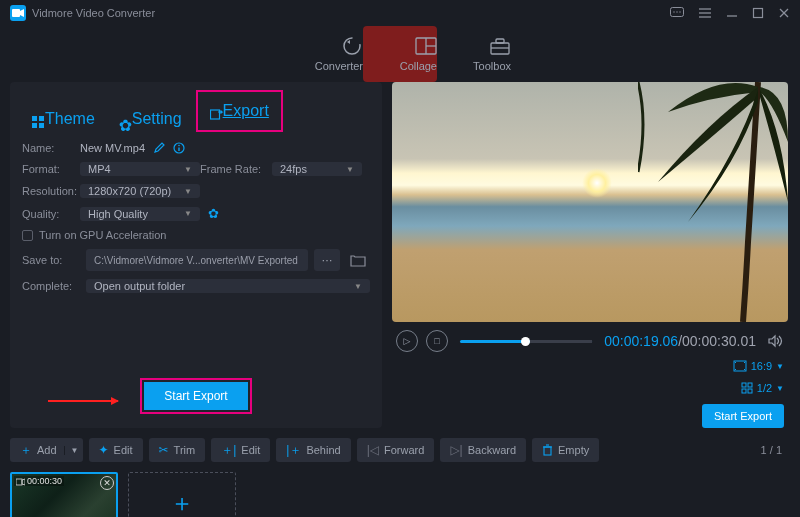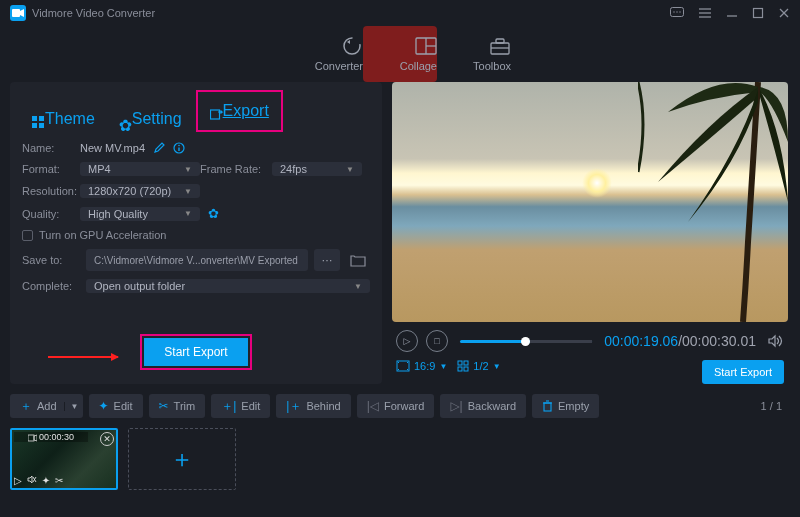--- a/index.html
+++ b/index.html
@@ -49,32 +49,32 @@
 .palm { position: absolute; right: 0; top: 0; width: 150px; height: 240px; }
 .palm svg { width: 100%; height: 100%; }
 .player { display: flex; align-items: center; gap: 8px; padding: 8px 4px; }
 .pbtn { width: 22px; height: 22px; border: 1.2px solid #777e8a; border-radius: 50%; display: flex; align-items: center; justify-content: center; color: #9aa0ac; cursor: pointer; font-size: 9px; }
 .progress { flex: 1; height: 3px; background: #0aa0f0; border-radius: 2px; position: relative; margin: 0 4px; }
 .progress::after { content: ""; position: absolute; right: 62px; top: -3px; width: 9px; height: 9px; background: #fff; border-radius: 50%; }
 .progress .remain { position: absolute; right: 0; top: 0; width: 62px; height: 3px; background: #3a3e4a; }
 .time { font-size: 14px; }
 .time .cur { color: #0aa0f0; }
 .vol { color: #9aa0ac; margin-left: 4px; cursor: pointer; }
-.player2 { display: flex; align-items: flex-start; gap: 10px; padding: 0 4px; }
+.player2 { display: flex; align-items: flex-end; gap: 10px; padding: 0 4px; flex-direction: column; }
 .player2 .aspect { color: #0aa0f0; display: flex; align-items: center; gap: 4px; cursor: pointer; }
 .player2 .se-btn { background: #0aa0f0; color: #fff; border: none; padding: 6px 12px; border-radius: 3px; margin-left: auto; cursor: pointer; font-size: 11px; }
 .bottombar { display: flex; align-items: center; gap: 6px; padding: 10px; }
 .bbtn { background: #2b2f3a; color: #9aa0ac; border: none; height: 24px; padding: 0 10px; border-radius: 3px; display: flex; align-items: center; gap: 5px; cursor: pointer; font-size: 11px; }
 .bbtn .bic { color: #0aa0f0; font-size: 12px; }
 .bbtn.split { padding-right: 4px; }
 .bbtn.split .caret { border-left: 1px solid #1a1d24; padding-left: 6px; margin-left: 2px; font-size: 8px; }
 .pagelabel { margin-left: auto; margin-right: 8px; color: #8a8e9a; }
 .timeline { display: flex; gap: 10px; padding: 0 10px 10px 10px; }
 .clip { width: 108px; height: 62px; border: 2px solid #0aa0f0; border-radius: 2px; position: relative; background: linear-gradient(135deg, #1a3828, #0e2018 40%, #2a4030 70%, #183020); }
-.clip .dur { position: absolute; top: 2px; left: 2px; font-size: 9px; color: #e0e0e0; background: rgba(0,0,0,.3); padding: 0 14px; display: flex; align-items: flex-end; gap: 2px; }
+.clip .dur { position: absolute; top: 2px; left: 2px; font-size: 9px; color: #e0e0e0; background: rgba(0,0,0,.3); padding: 0 2px; display: flex; align-items: flex-end; gap: 2px; }
 .clip .close { position: absolute; top: 2px; right: 2px; width: 14px; height: 14px; border: 1px solid #ccc; border-radius: 50%; color: #ddd; font-size: 9px; display: flex; align-items: center; justify-content: center; cursor: pointer; }
 .clip .ctrls { position: absolute; bottom: 2px; left: 2px; display: flex; gap: 5px; color: #e0e0e0; font-size: 10px; }
 .addclip { width: 108px; height: 62px; border: 1px dashed #4a4e5a; border-radius: 2px; display: flex; align-items: center; justify-content: center; color: #0aa0f0; font-size: 24px; cursor: pointer; }
 svg { display: block; }
 </style>
 </head>
 <body>
 
 <div class="titlebar">
   <div class="logo">

